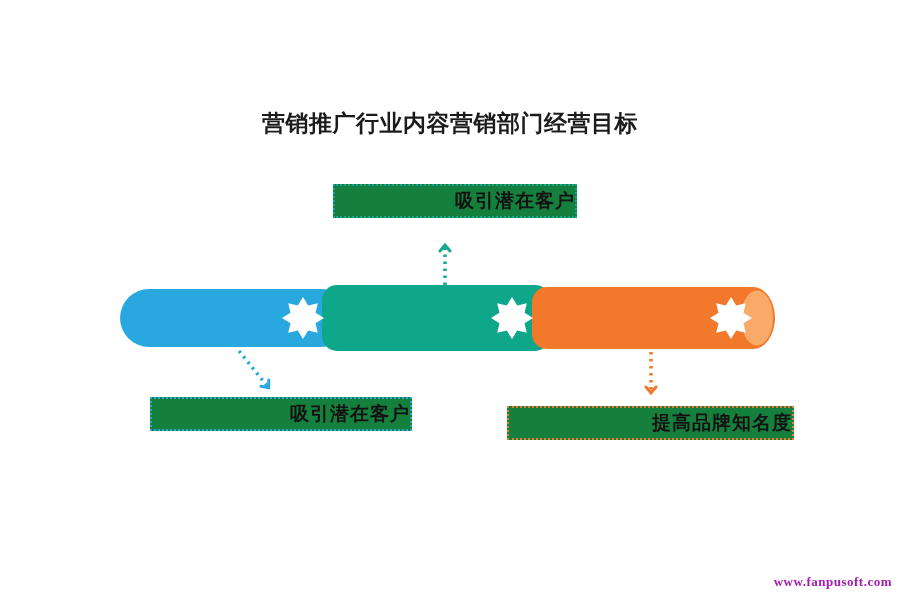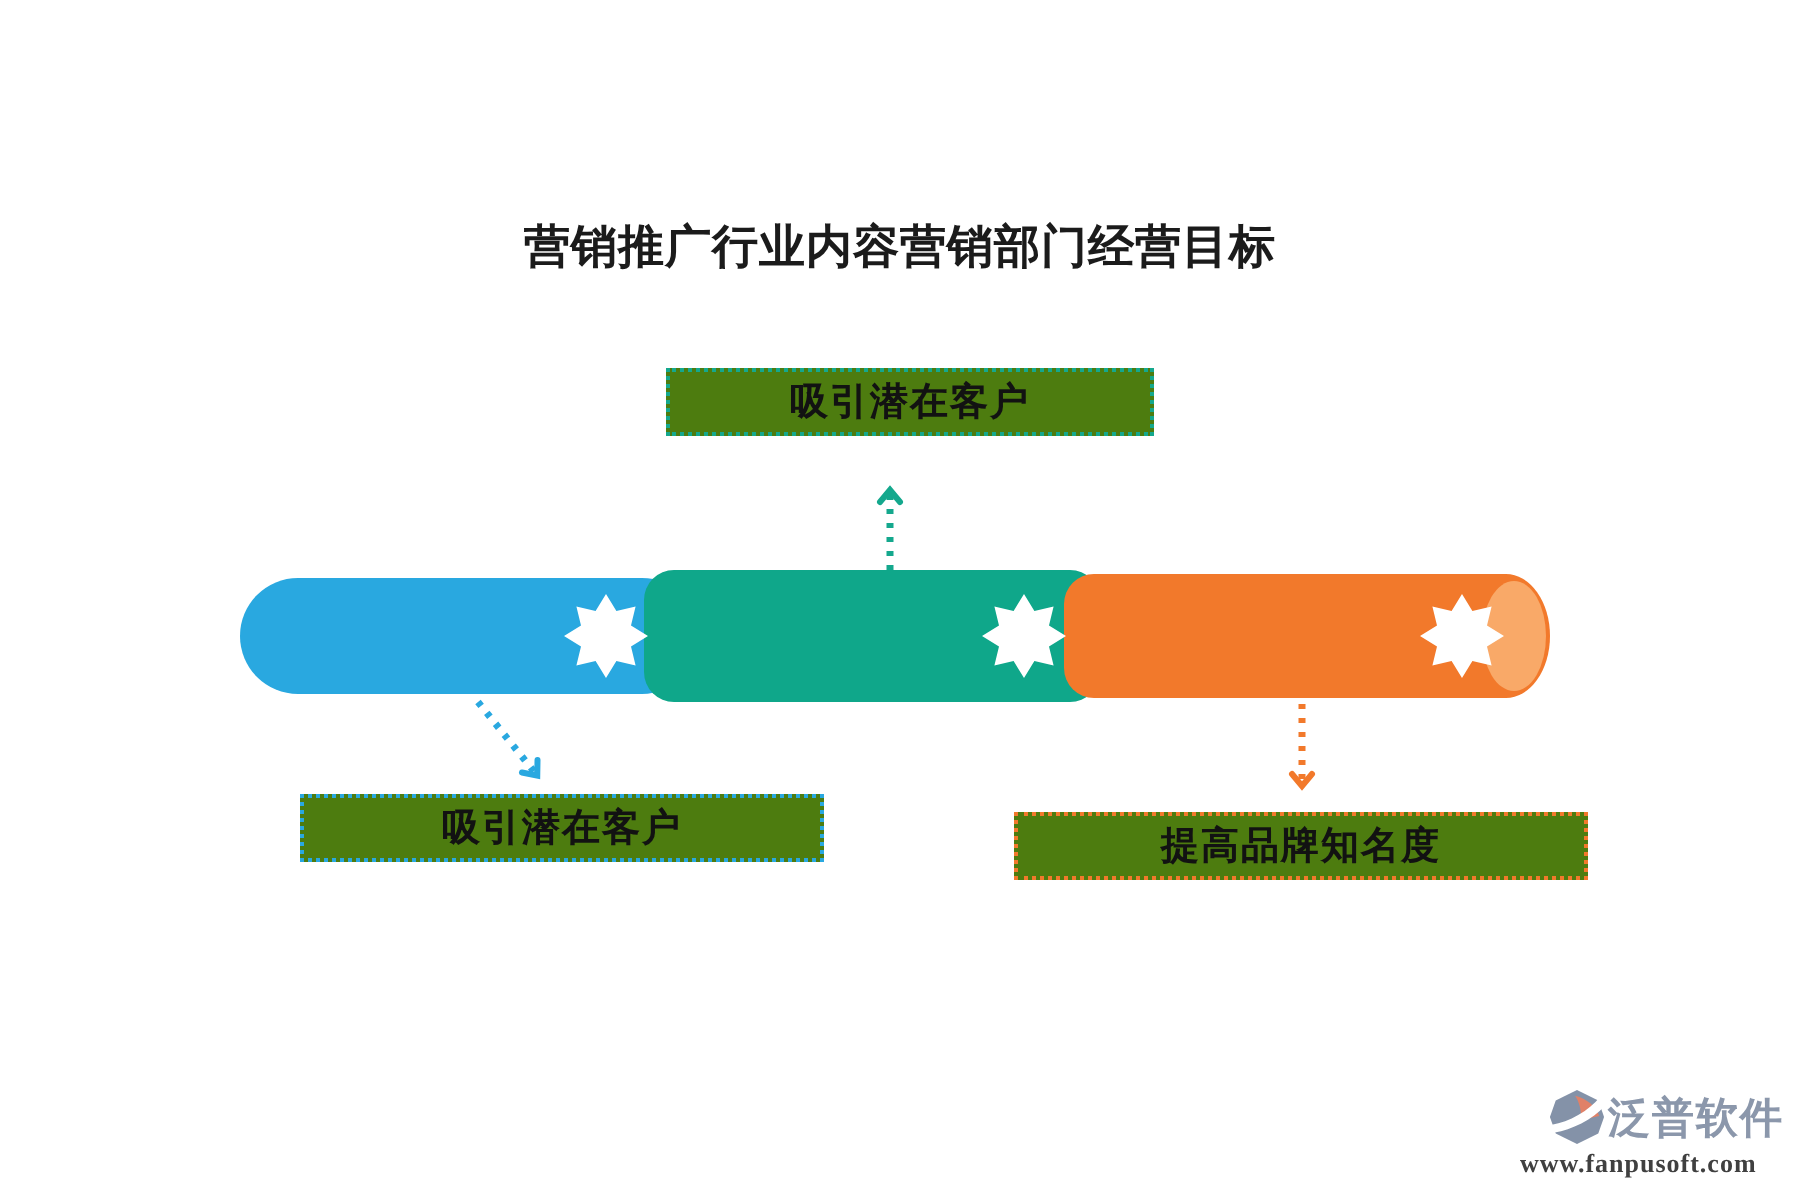--- a/index.html
+++ b/index.html
@@ -7,35 +7,35 @@
     position:relative;width:900px;height:600px;background:#ffffff;overflow:hidden;
     font-family:"Liberation Sans","DejaVu Sans",sans-serif;
     border-radius:30px;
   }
   .title{
     position:absolute;left:0;top:108px;width:900px;text-align:center;
     font-size:23px;font-weight:bold;color:#1b1b1b;letter-spacing:0.5px;
   }
   .stage{position:absolute;left:0;top:0;width:900px;height:600px;}
   .label-box{
-    position:absolute;display:flex;align-items:center;justify-content:center;
-    background:#4d7c0f;border:2px dotted #000;
+    position:absolute;display:flex;align-items:center;justify-content:flex-end;
+    background:#15803d;border:2px dotted #000;
     font-size:19px;font-weight:bold;color:#121212;letter-spacing:1px;
   }
   .box-top{left:333px;top:184px;width:240px;height:30px;border-color:#14a88d;}
   .box-left{left:150px;top:397px;width:258px;height:30px;border-color:#29a8e0;}
   .box-right{left:507px;top:406px;width:283px;height:30px;border-color:#f2792b;}
   .logo{position:absolute;right:8px;bottom:10px;width:132px;}
   .logo-row{display:flex;align-items:center;justify-content:flex-end;gap:1px;}
   .logo-brand{
     font-size:21px;font-weight:bold;color:#8b97ab;letter-spacing:1px;white-space:nowrap;
   }
   .logo-url{
     font-family:"Liberation Serif","DejaVu Serif",serif;font-weight:bold;
-    font-size:13px;color:#404040;text-align:left;margin-top:1px;letter-spacing:0.5px;
+    font-size:13px;color:#a21caf;text-align:right;margin-top:1px;letter-spacing:0.5px;
   }
 </style>
 </head>
 <body>
 
 <div class="canvas">
 
   <div class="title">营销推广行业内容营销部门经营目标</div>
 
   <svg class="stage" viewBox="0 0 900 600" xmlns="http://www.w3.org/2000/svg">
@@ -70,24 +70,16 @@
     <span>吸引潜在客户</span>
   </div>
   <div class="label-box box-left">
     <span>吸引潜在客户</span>
   </div>
   <div class="label-box box-right">
     <span>提高品牌知名度</span>
   </div>
 
   <div class="logo">
-    <div class="logo-row">
-      <svg width="29" height="29" viewBox="0 0 30 30">
-        <path d="M15 1 L26 6.5 L29 15 L26 23.5 L15 29 L4 23.5 L1 15 L4 6.5 Z" fill="#8492a8"></path>
-        <path d="M14 4 C 20 5.5 25 9.5 26.5 14.5 L 17 16.5 C 17.5 11.5 16 7 14 4 Z" fill="#e08168"></path>
-        <path d="M2 19 C 11 17.5 21 12 27 4.5 L 29.5 9 C 23 16.5 12 21.5 3.5 23 Z" fill="#ffffff"></path>
-      </svg>
-      <span class="logo-brand">泛普软件</span>
-    </div>
     <div class="logo-url">www.fanpusoft.com</div>
   </div>
 
 </div>
 
 </body></html>

